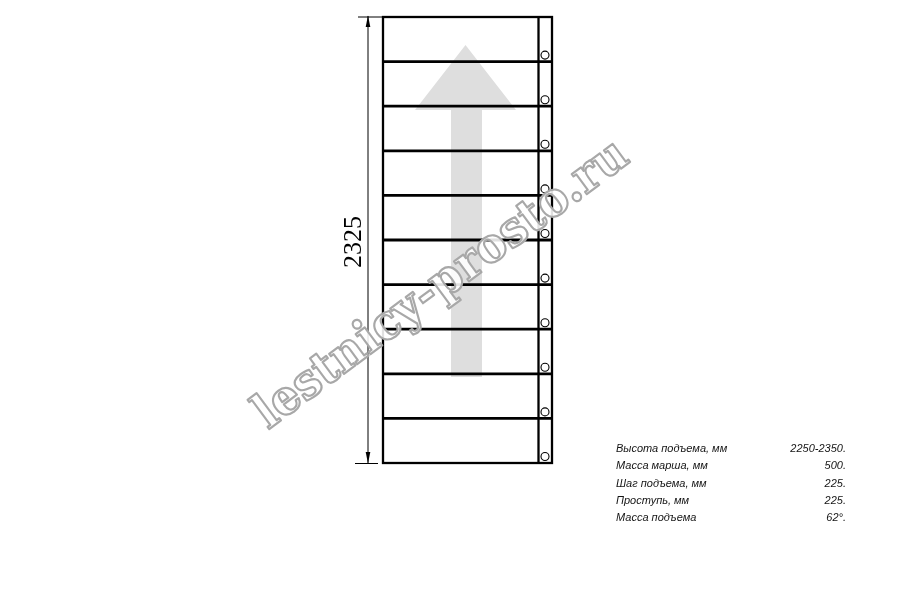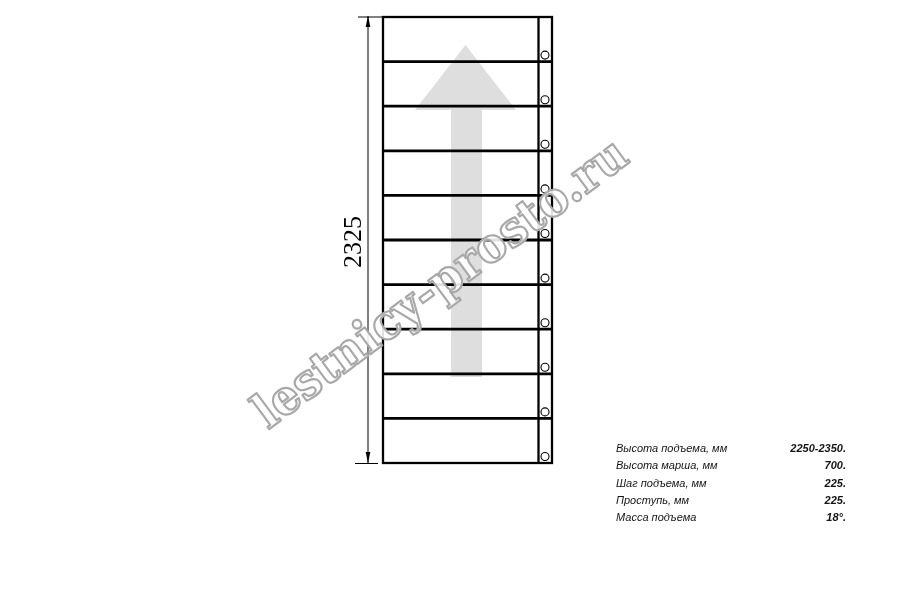--- a/index.html
+++ b/index.html
@@ -71,21 +71,20 @@
     white-space: nowrap;
     margin-top: 32px;
   }
   .spec-row {
     display: flex;
     justify-content: space-between;
   }
   .spec-row .val {
     text-align: left;
     margin-left: 12px;
-    font-weight: bold;
   }
 </style>
 </head>
 <body>
 
 <div class="canvas" data-name="page">
 
   <svg class="drawing-svg" width="900" height="600" viewBox="0 0 900 600" data-name="staircase-svg">
 
     <path data-name="direction-up-arrow-icon" d="M 465.5 45 L 516 110 L 482 110 L 482 377 L 451 377 L 451 110 L 415 110 Z" fill="#dedede"></path>
@@ -130,30 +129,30 @@
 
     <text data-name="watermark-text" x="268" y="430" transform="rotate(-36.5 268 430)" textLength="452" lengthAdjust="spacingAndGlyphs" stroke="#a8a8a8">lestnicy-prosto.ru</text>
   </svg>
 
   <div class="specs" data-name="specs-table">
     <div class="spec-row" data-name="spec-row">
       <span data-name="spec-label">Высота подъема, мм</span>
       <span class="val" data-name="spec-value">2250-2350.</span>
     </div>
     <div class="spec-row" data-name="spec-row">
-      <span data-name="spec-label">Высота марша, мм</span>
-      <span class="val" data-name="spec-value">700.</span>
+      <span data-name="spec-label">Масса марша, мм</span>
+      <span class="val" data-name="spec-value">500.</span>
     </div>
     <div class="spec-row" data-name="spec-row">
       <span data-name="spec-label">Шаг подъема, мм</span>
       <span class="val" data-name="spec-value">225.</span>
     </div>
     <div class="spec-row" data-name="spec-row">
       <span data-name="spec-label">Проступь, мм</span>
       <span class="val" data-name="spec-value">225.</span>
     </div>
     <div class="spec-row" data-name="spec-row">
       <span data-name="spec-label">Масса подъема</span>
-      <span class="val" data-name="spec-value">18°.</span>
+      <span class="val" data-name="spec-value">62°.</span>
     </div>
   </div>
 
 </div>
 
 </body></html>

